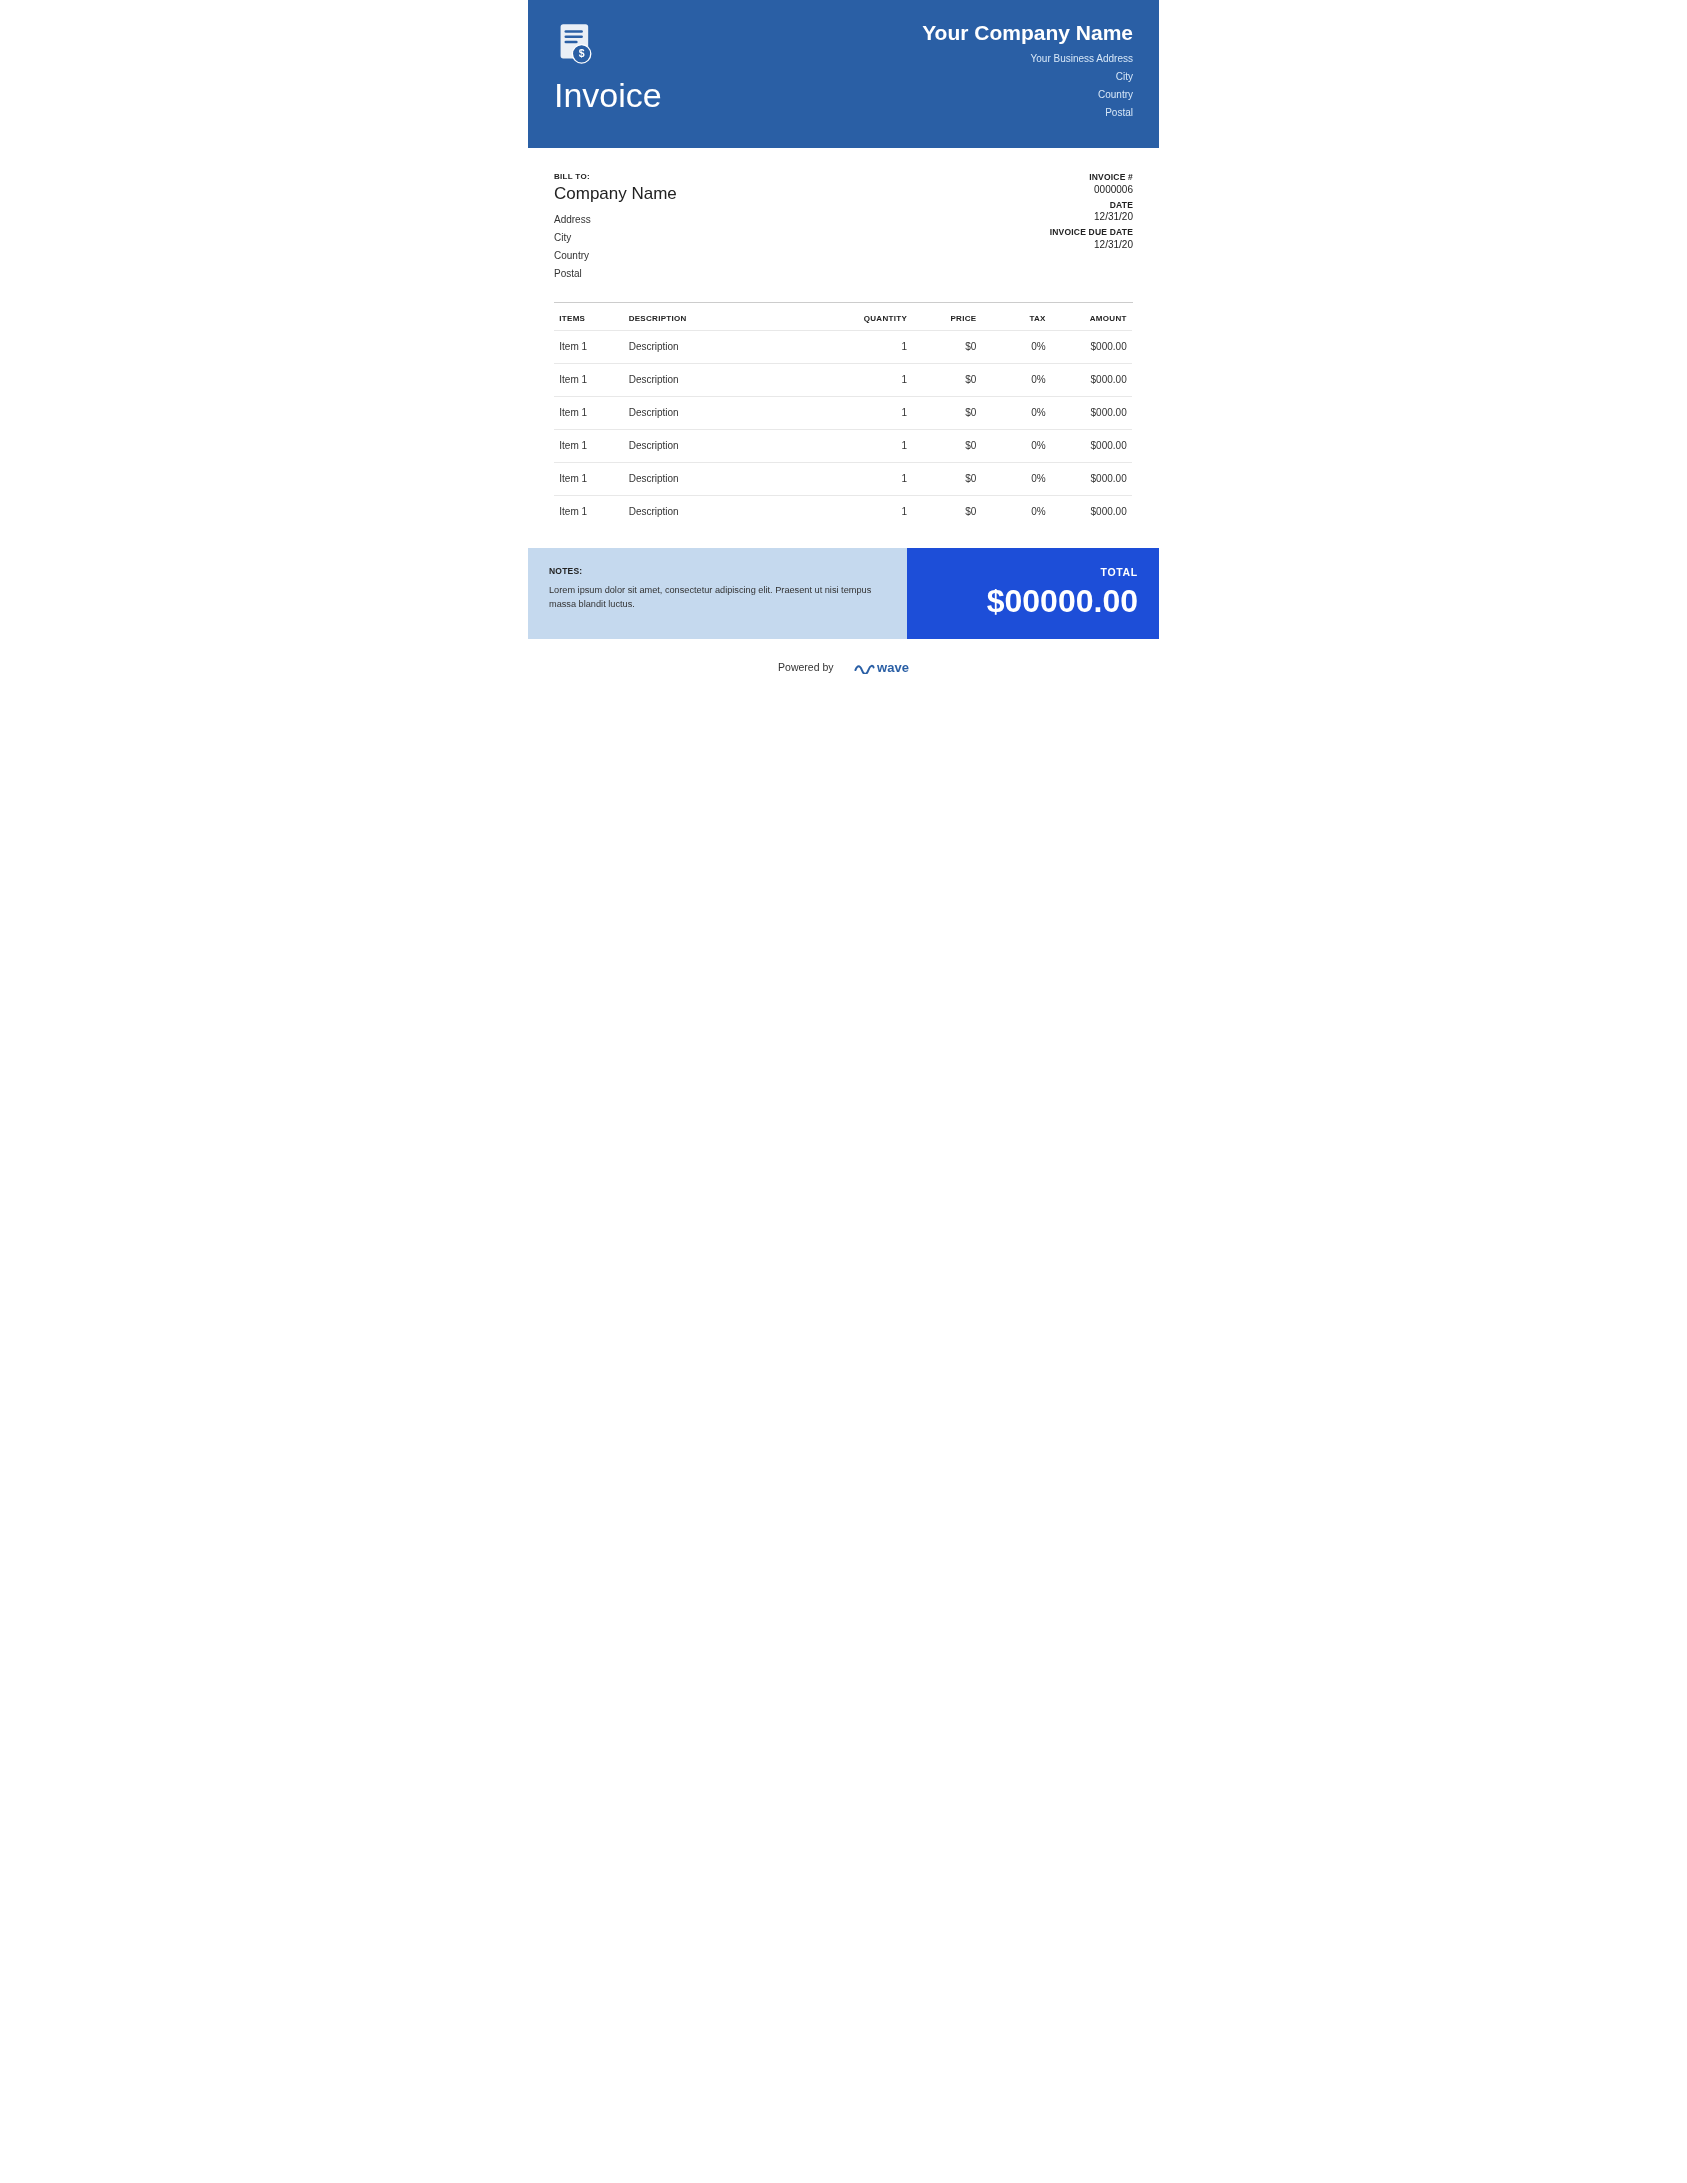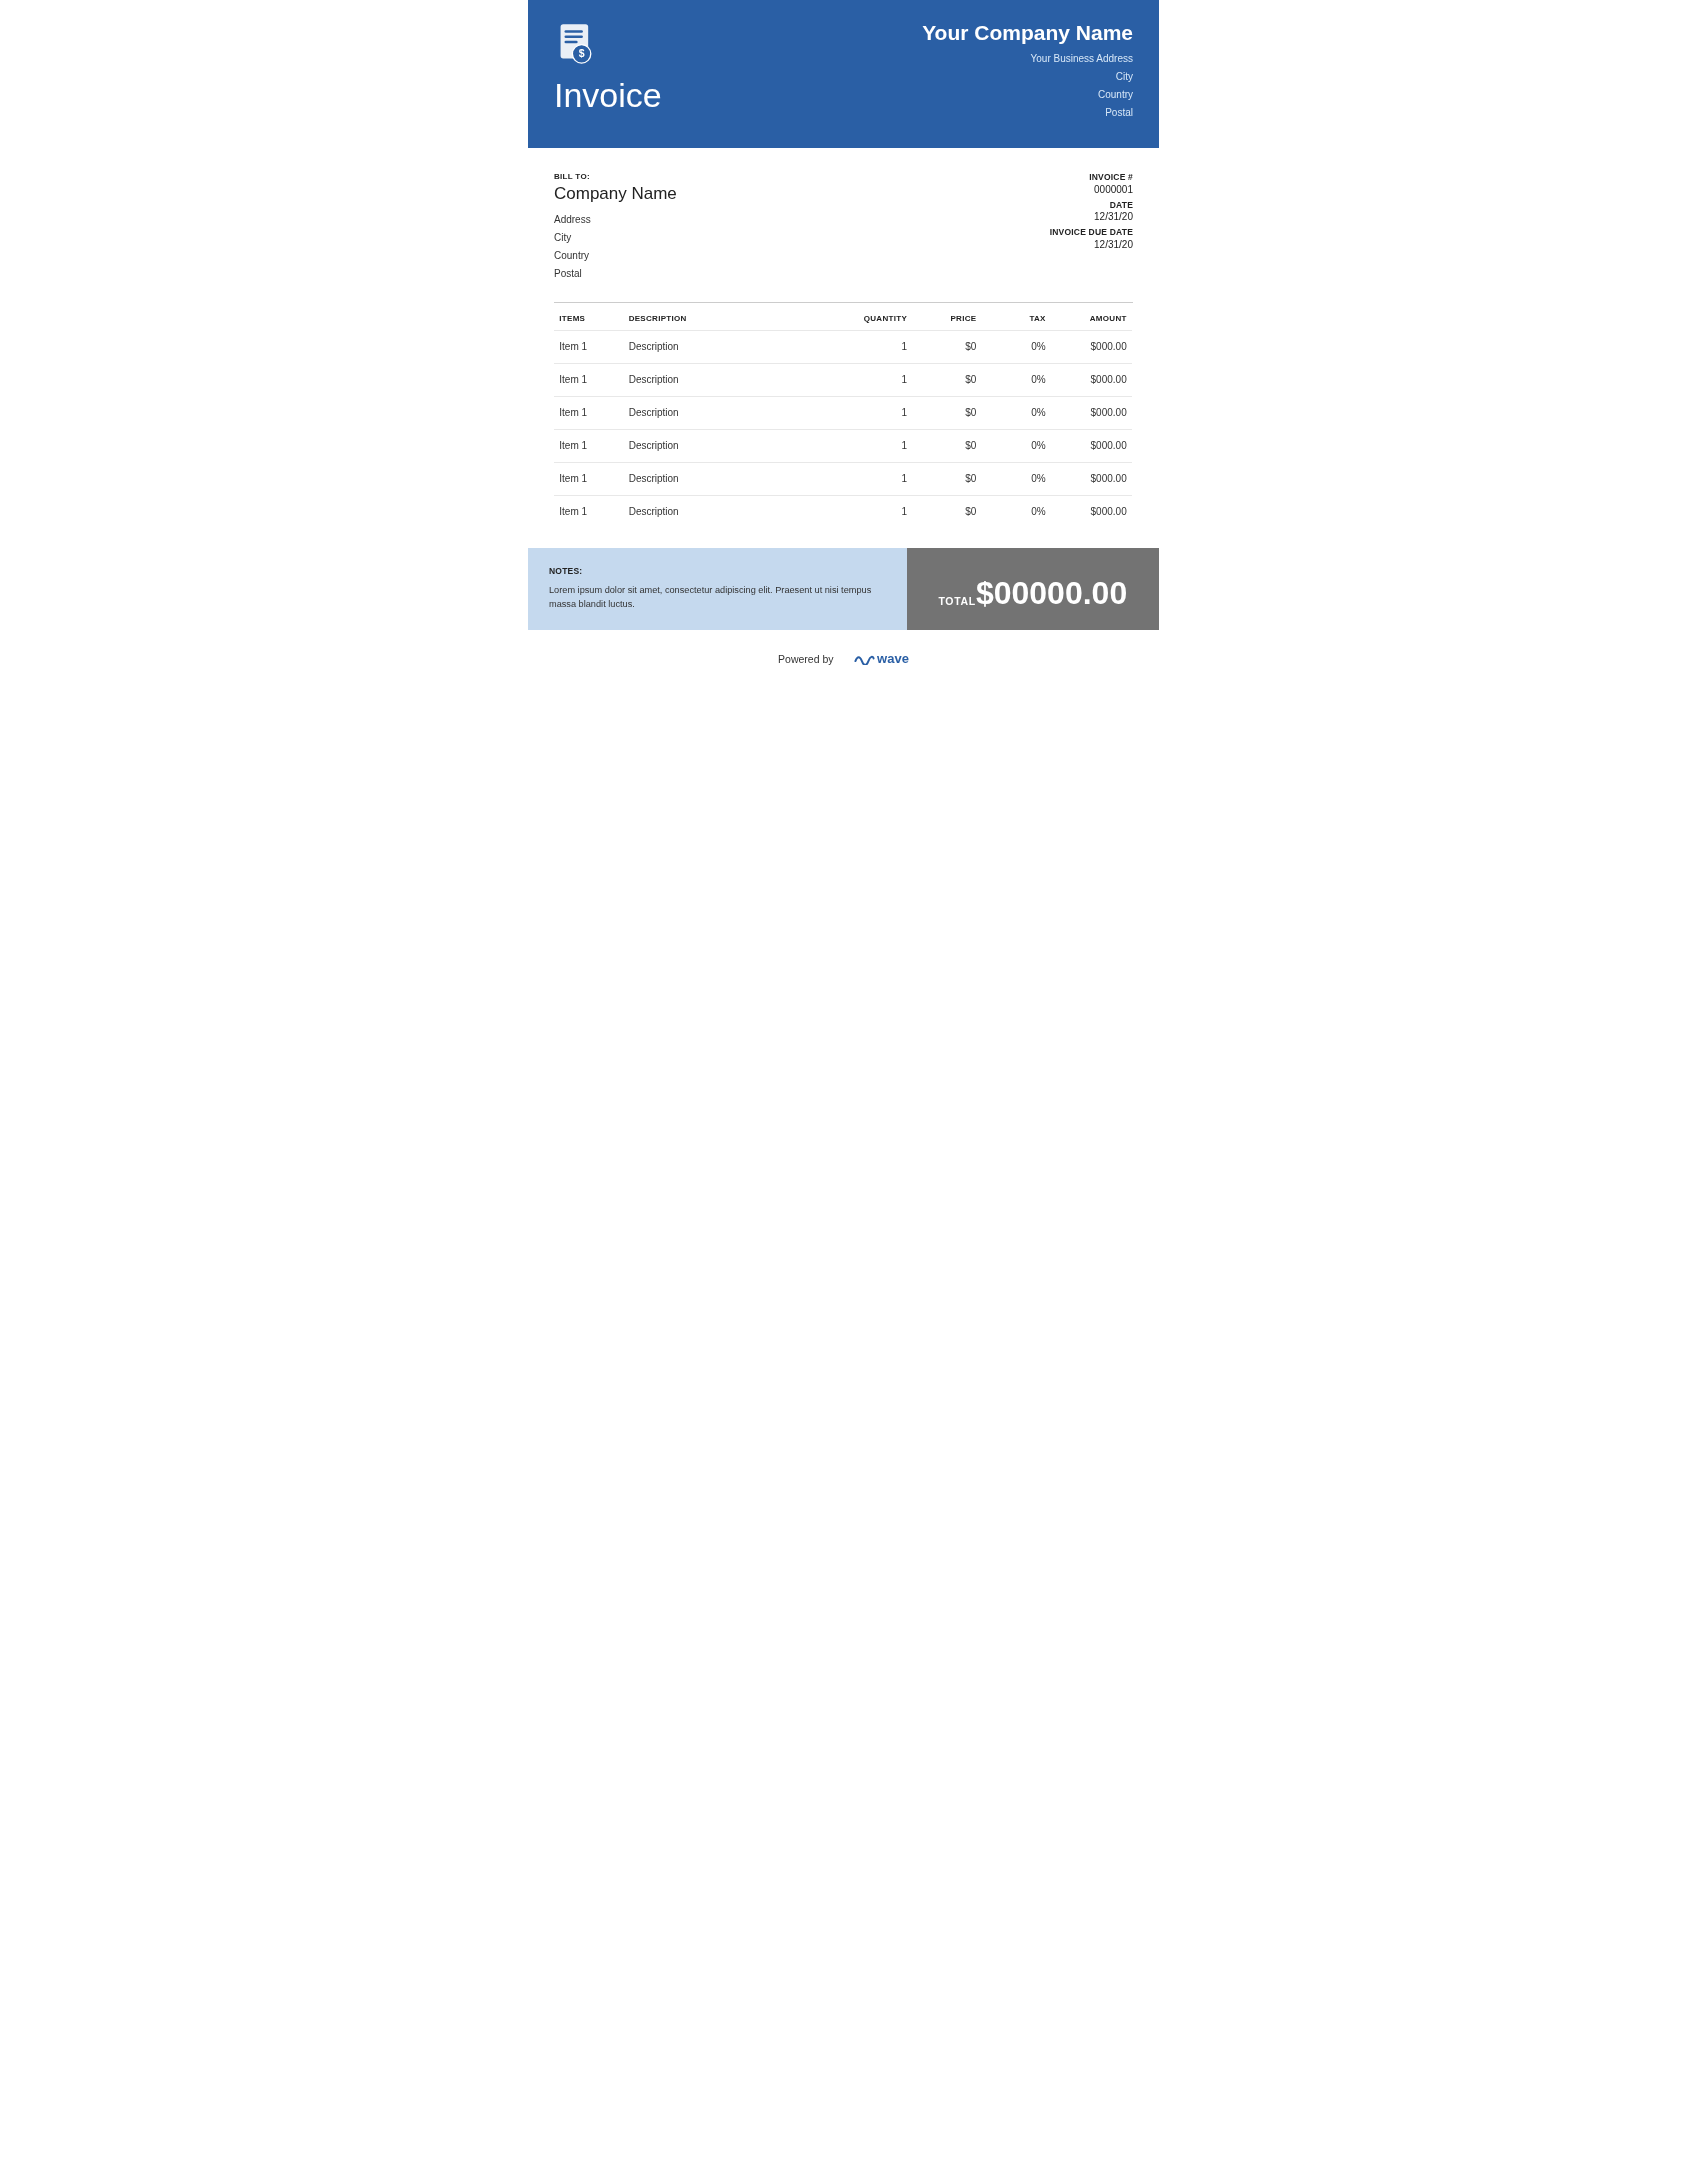--- a/index.html
+++ b/index.html
@@ -158,25 +158,25 @@
       font-weight: 700;
       margin-bottom: 6.6px;
       letter-spacing: 0.2px;
     }
     .notes-text {
       font-size: 9.2px;
       color: #333;
       line-height: 1.6;
     }
     .total-box {
-      background-color: #737373;
+      background-color: #1d4ed8;
       flex: 0 0 40%;
       padding: 18.4px 21px;
       display: flex;
-      flex-direction: row;
+      flex-direction: column;
       align-items: flex-end;
       justify-content: center;
     }
     .total-label {
       font-size: 10.5px;
       font-weight: 700;
       color: #fff;
       letter-spacing: 0.7px;
       margin-bottom: 5.3px;
     }
@@ -260,21 +260,21 @@
     <div class="bill-address-line">Address</div>
     <div class="bill-address-line">City</div>
     <div class="bill-address-line">Country</div>
     <div class="bill-address-line">Postal</div>
   </div>
   <div class="invoice-meta">
     <div class="meta-row">
       <span class="meta-label">INVOICE #</span>
     </div>
     <div class="meta-row">
-      <span class="meta-value">0000001</span>
+      <span class="meta-value">0000006</span>
     </div>
     <div class="meta-row" style="margin-top:5.3px;">
       <span class="meta-label">DATE</span>
     </div>
     <div class="meta-row">
       <span class="meta-value">12/31/20</span>
     </div>
     <div class="meta-row" style="margin-top:5.3px;">
       <span class="meta-label">INVOICE DUE DATE</span>
     </div>

